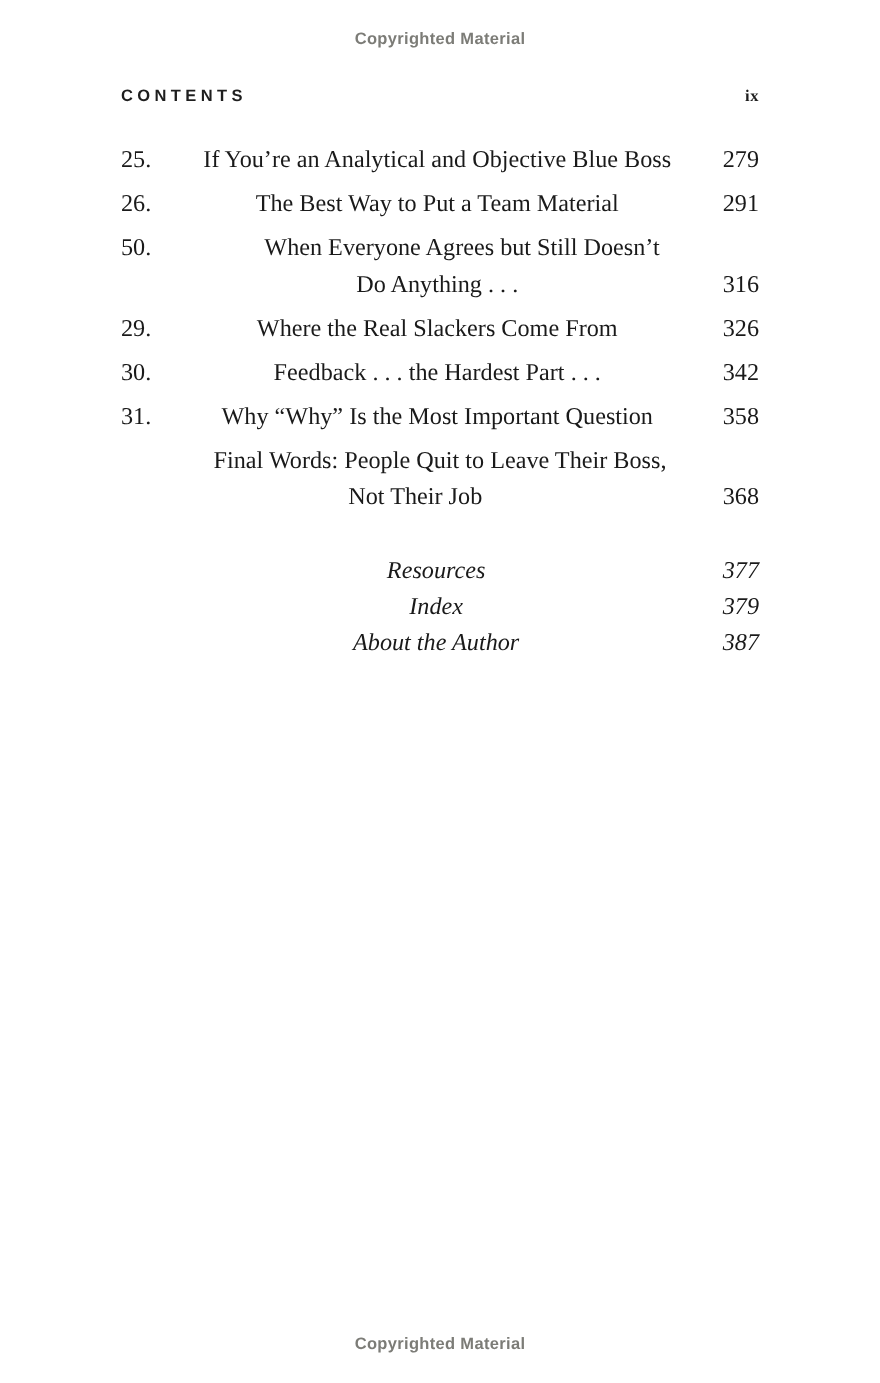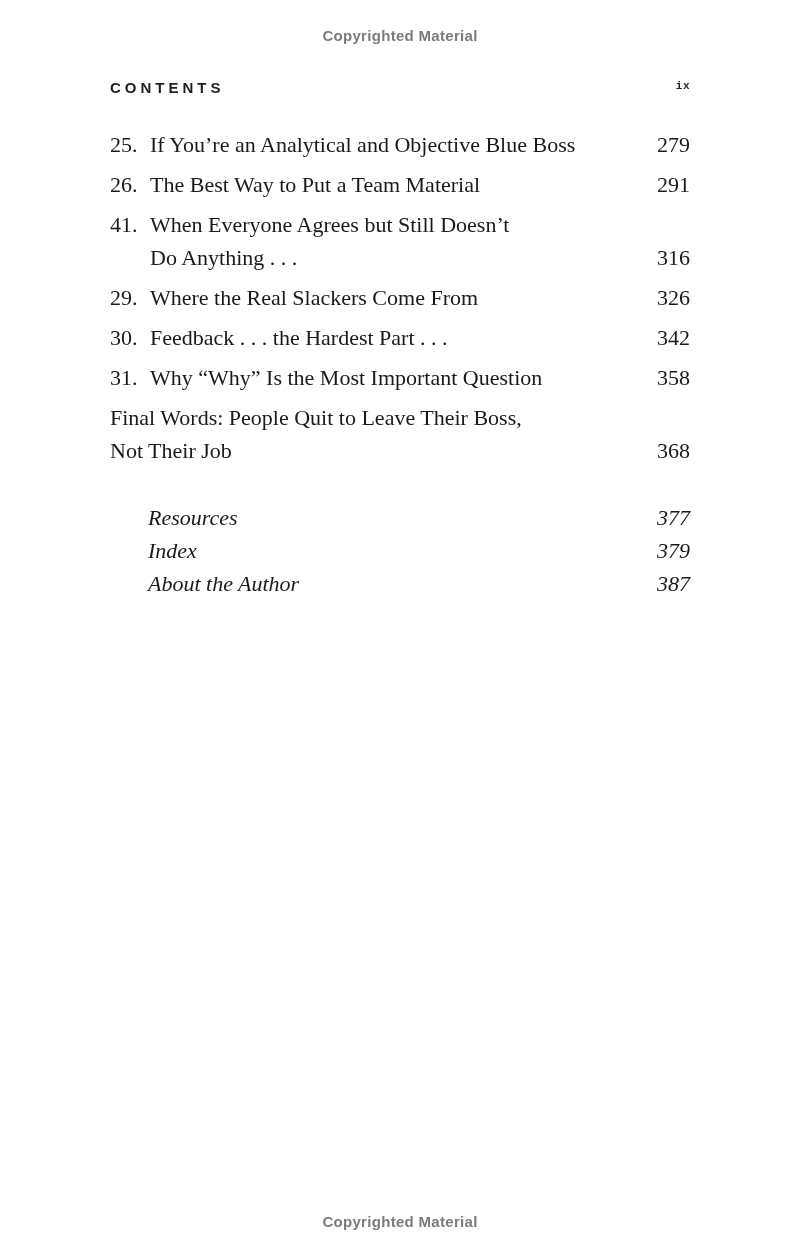--- a/index.html
+++ b/index.html
@@ -41,44 +41,44 @@
     font-family: "Liberation Sans", sans-serif;
     font-weight: 700;
     font-size: 15px;
     letter-spacing: 4px;
     color: #1e1e1e;
   }
   .folio {
     position: absolute;
     right: 0;
     top: 1px;
-    font-family: Liberation Mono, monospace;
+    font-family: Liberation Serif, serif;
     font-weight: 700;
-    font-size: 11px;
+    font-size: 15px;
     letter-spacing: 0.5px;
     color: #1e1e1e;
   }
 
   .toc {
     position: absolute;
     top: 128px;
     left: 110px;
     right: 110px;
     font-size: 22px;
   }
   .entry { margin-bottom: 7px; }
   .row {
     display: flex;
     line-height: 33px;
   }
   .num {
     flex: none;
     width: 40px;
   }
-  .title { flex: 1; }
+  .title { flex: 1; text-align: center; }
   .pagenum {
     flex: none;
     text-align: right;
     padding-left: 12px;
   }
   .back-matter { margin-top: 34px; margin-left: 38px; }
   .back-matter .entry { margin-bottom: 0; }
   .back-matter .row { font-style: italic; }
   .final-words { margin-bottom: 0; }
 </style>
@@ -106,21 +106,21 @@
     <div class="row">
       <span class="num">26.</span>
       <span class="title">The Best Way to Put a Team Material</span>
       <span class="pagenum">291</span>
     </div>
   </div>
 
 
   <div class="entry">
     <div class="row">
-      <span class="num">41.</span>
+      <span class="num">50.</span>
       <span class="title">When Everyone Agrees but Still Doesn’t</span>
     </div>
     <div class="row">
       <span class="num"></span>
       <span class="title">Do Anything . . .</span>
       <span class="pagenum">316</span>
     </div>
   </div>
 
   <div class="entry">

